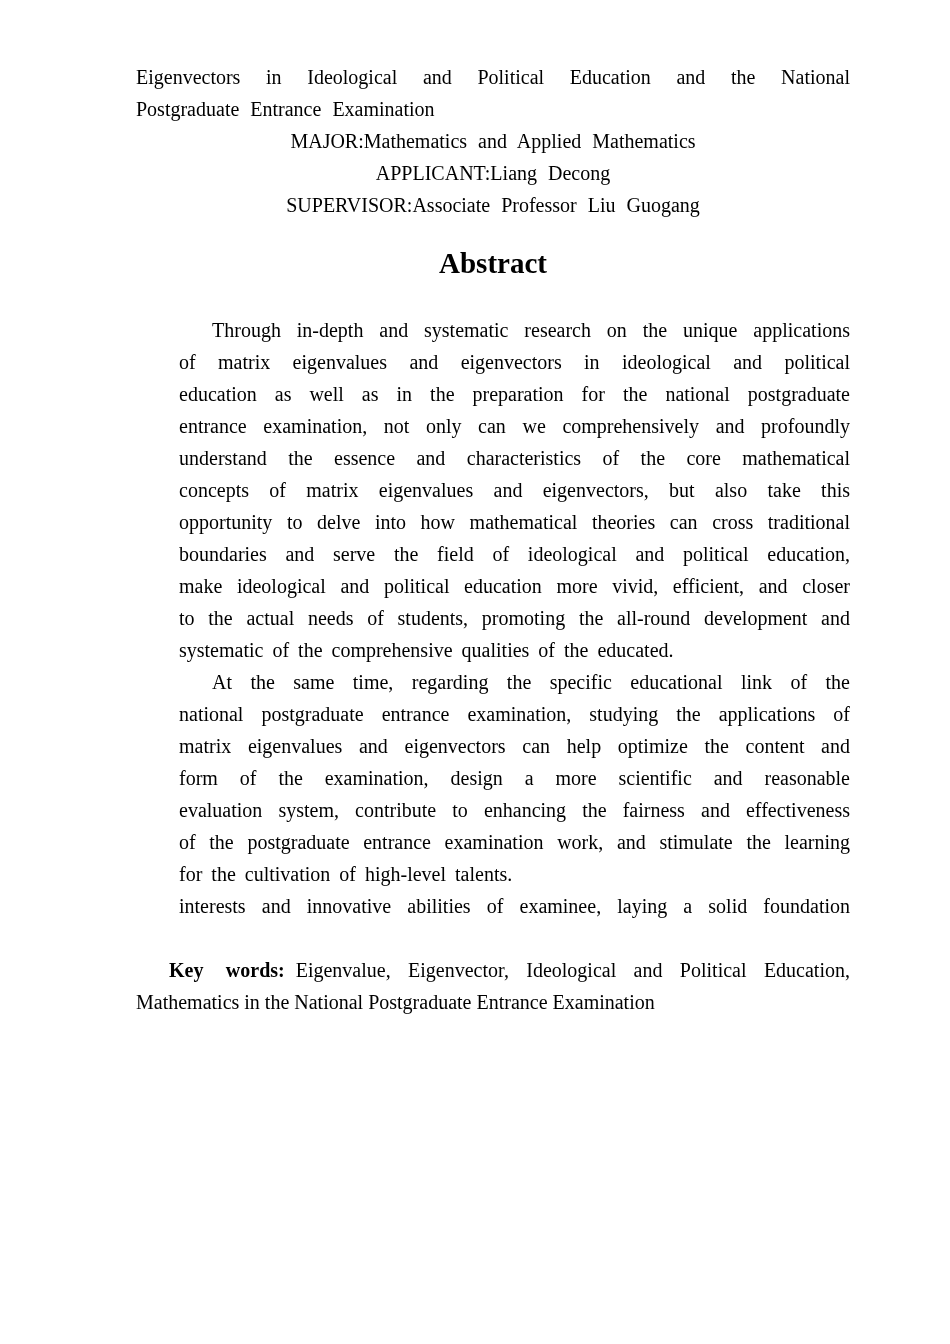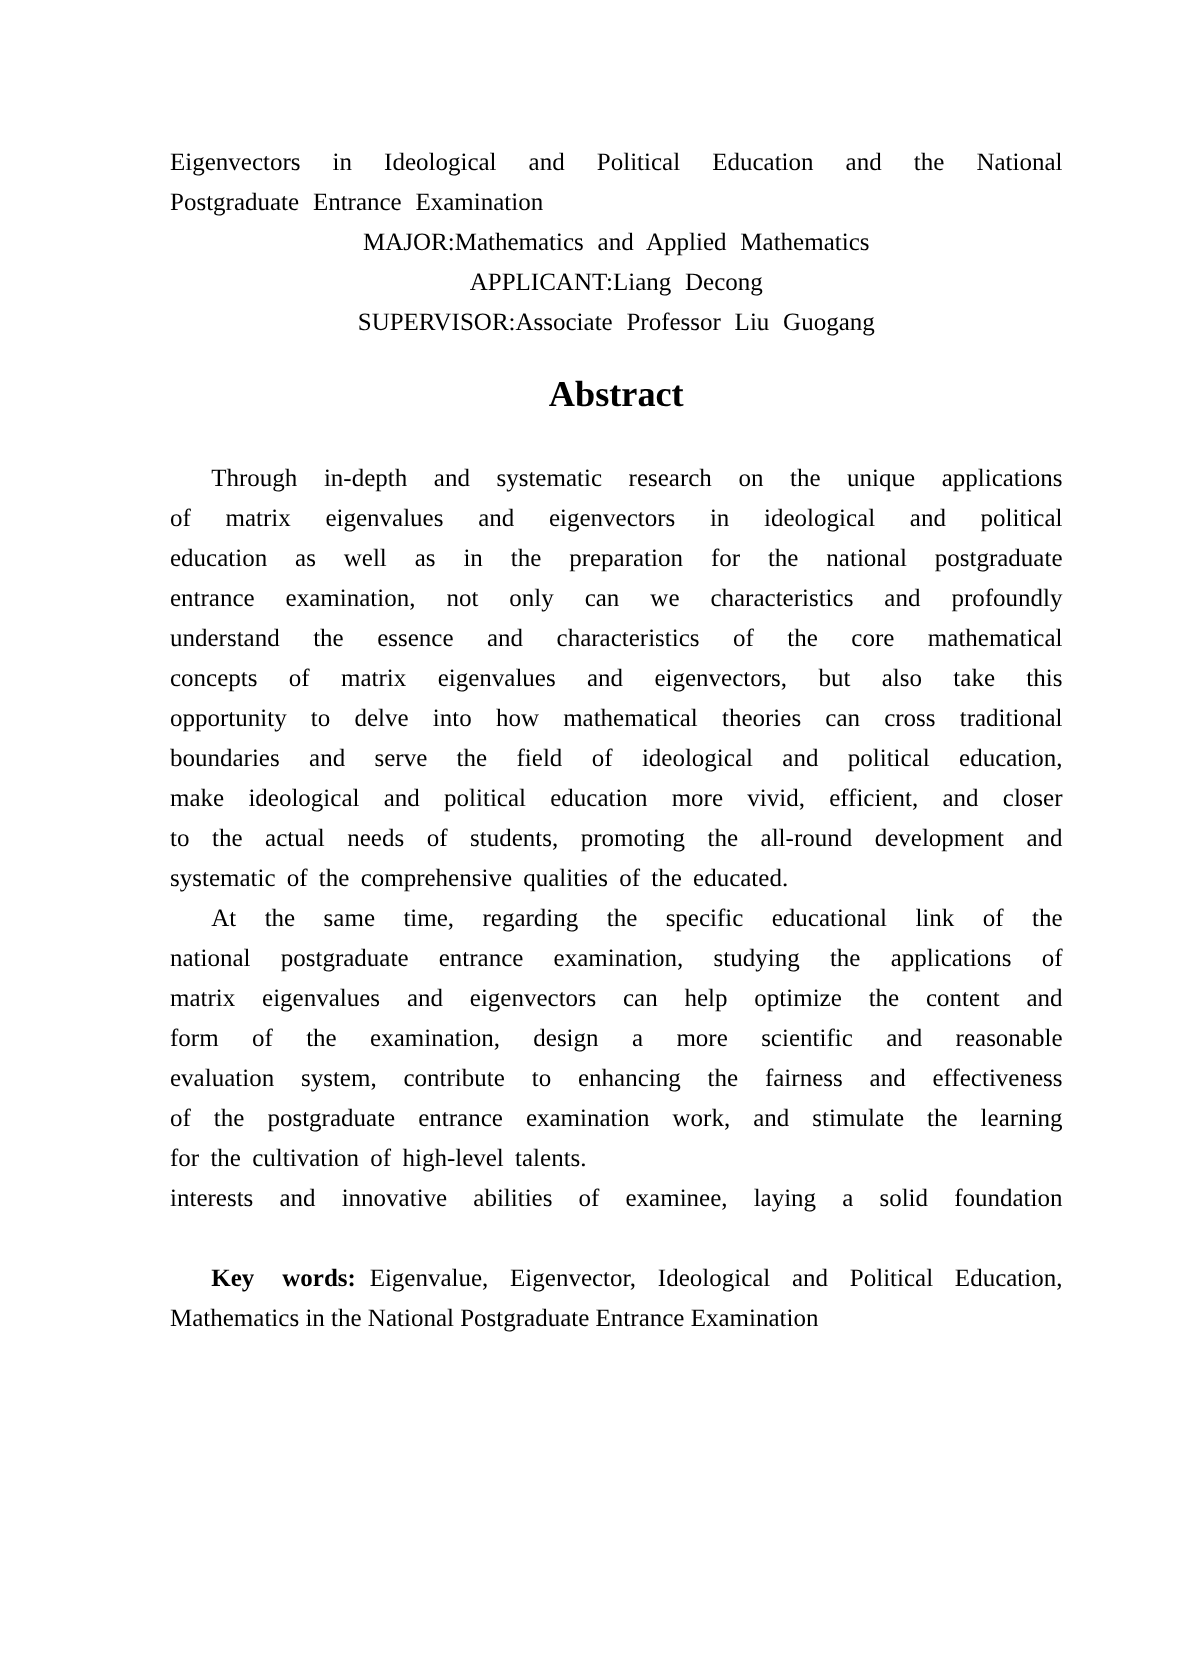--- a/index.html
+++ b/index.html
@@ -10,21 +10,21 @@
   .page {
     position: relative;
     width: 950px;
     height: 1344px;
     box-sizing: border-box;
     background: #ffffff;
     color: #000000;
     font-family: "Liberation Serif", "DejaVu Serif", serif;
     font-size: 20px;
     line-height: 32px;
-    padding: 114px 100px 0 136px;
+    padding: 61px 100px 0 136px;
     overflow: hidden;
   }
   
   .title-lines .line {
     text-align: justify;
     text-align-last: justify;
   }
   .title-lines .line.last {
     text-align-last: left;
     word-spacing: 6px;
@@ -42,20 +42,21 @@
   }
   .abstract-body {
     margin-top: 35px;
   }
   .para {
     margin: 0;
   }
   .para .line {
     text-align: justify;
     text-align-last: justify;
+    margin-left: 43px;
   }
   .para .line.first {
     text-indent: 33px;
   }
   .para .line.last {
     text-align-last: left;
     word-spacing: 4px;
   }
   .keywords {
     margin: 32px 0 0 0;
@@ -88,21 +89,21 @@
       </div>
   </header>
 
   <h1 class="abstract-heading">Abstract</h1>
 
   <section class="abstract-body">
     <div class="para">
         <div class="line first">Through in-depth and systematic research on the unique applications</div>
         <div class="line">of matrix eigenvalues and eigenvectors in ideological and political</div>
         <div class="line">education as well as in the preparation for the national postgraduate</div>
-        <div class="line">entrance examination, not only can we characteristics and profoundly</div>
+        <div class="line">entrance examination, not only can we comprehensively and profoundly</div>
         <div class="line">understand the essence and characteristics of the core mathematical</div>
         <div class="line">concepts of matrix eigenvalues and eigenvectors, but also take this</div>
         <div class="line">opportunity to delve into how mathematical theories can cross traditional</div>
         <div class="line">boundaries and serve the field of ideological and political education,</div>
         <div class="line">make ideological and political education more vivid, efficient, and closer</div>
         <div class="line">to the actual needs of students, promoting the all-round development and</div>
         <div class="line last">systematic of the comprehensive qualities of the educated.</div>
       </div>
     <div class="para">
         <div class="line first">At the same time, regarding the specific educational link of the</div>

